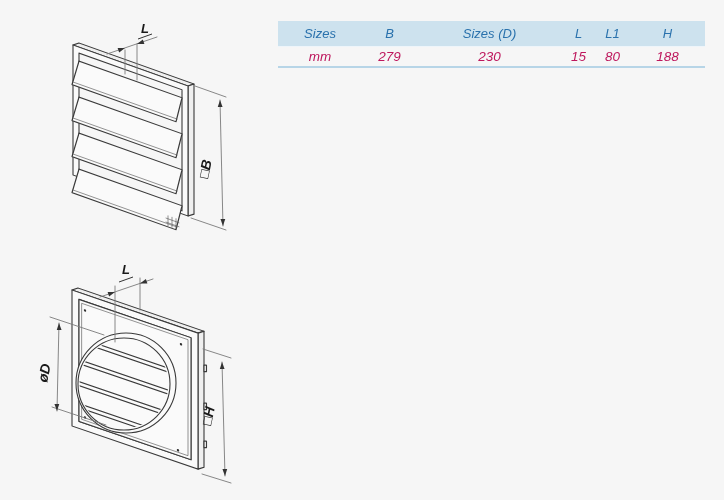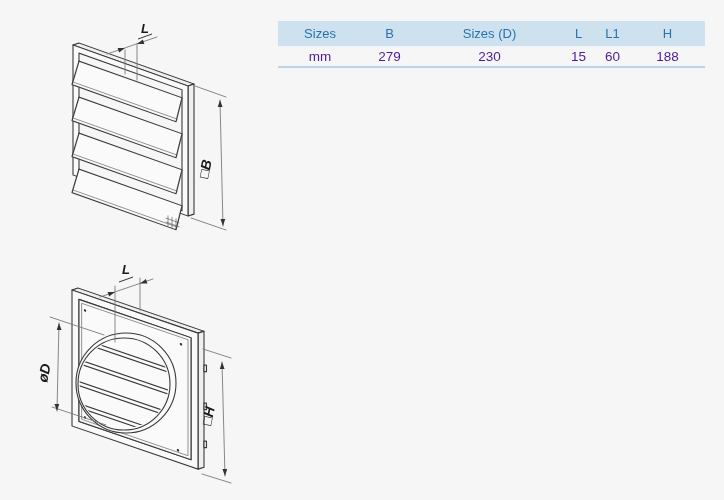--- a/index.html
+++ b/index.html
@@ -10,27 +10,27 @@
     position:relative;
     overflow:hidden;
   }
   .stage{position:absolute;inset:0;}
 
   
   .dim-table{
     position:absolute;left:278px;top:21px;width:427px;
     border-bottom:2px solid #b7d5e7;
   }
-  .t-row{display:flex;align-items:center;}
+  .t-row{display:flex;align-items:center;font-style:italic;}
   .t-head{
     background:#cde2ee;height:25px;
     color:#2a72ad;font-size:13px;
     border-bottom:1px solid #eef5fa;
   }
-  .t-vals{height:19px;color:#4c1d95;font-size:13.5px;}
+  .t-vals{height:19px;color:#be185d;font-size:13.5px;}
   .cell{text-align:center;white-space:nowrap;}
   .c0{width:84px}.c1{width:55px}.c2{width:145px}.c3{width:33px}.c4{width:35px}.c5{width:75px}
 
   
   svg{position:absolute;overflow:visible;}
   .part{stroke:#3a3a3a;stroke-width:1.1;fill:none;stroke-linejoin:round;stroke-linecap:round;}
   .face{fill:#fafafa;}
   .sideface{fill:#efefef;}
   .thin{stroke:#5a5a5a;stroke-width:0.6;}
   .dimline{stroke:#7a7a7a;stroke-width:0.9;fill:none;stroke-linecap:round;}
@@ -54,21 +54,21 @@
       <div class="cell c2">Sizes (D)</div>
       <div class="cell c3">L</div>
       <div class="cell c4">L1</div>
       <div class="cell c5">H</div>
     </div>
     <div class="t-row t-vals">
       <div class="cell c0">mm</div>
       <div class="cell c1">279</div>
       <div class="cell c2">230</div>
       <div class="cell c3">15</div>
-      <div class="cell c4">60</div>
+      <div class="cell c4">80</div>
       <div class="cell c5">188</div>
     </div>
   </div>
 
   <svg style="left:38px;top:8px" width="200" height="235" viewBox="0 0 200 235">
     <g class="part">
       <g transform="translate(35,37) skewY(19.6)">
 
         <path class="sideface" d="M0,0 L6,-4.1 L121,-4.1 L115,0 Z"></path>
         <path class="sideface" d="M115,0 L121,-4.1 L121,126 L115,130 Z"></path>

